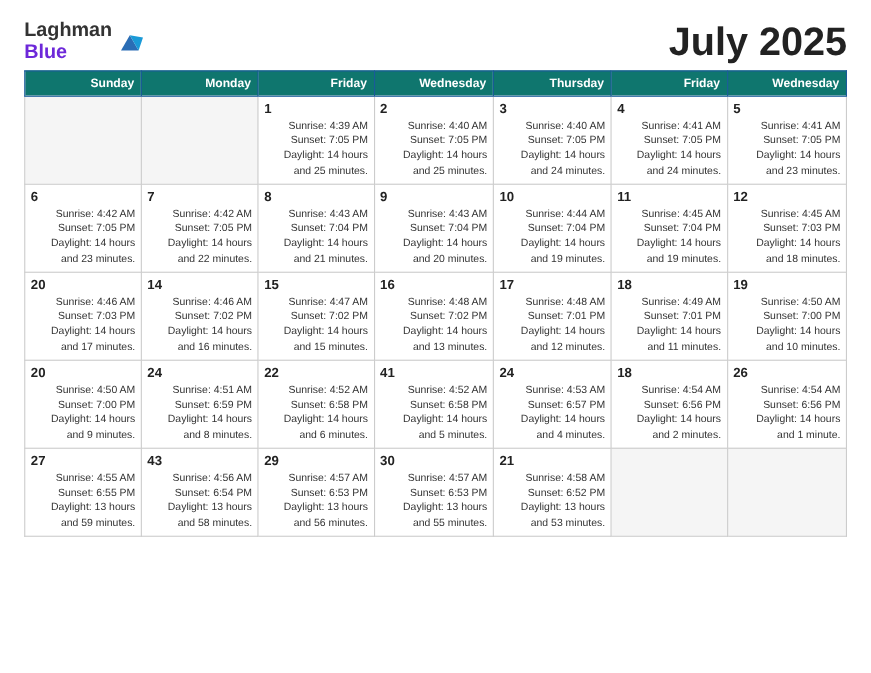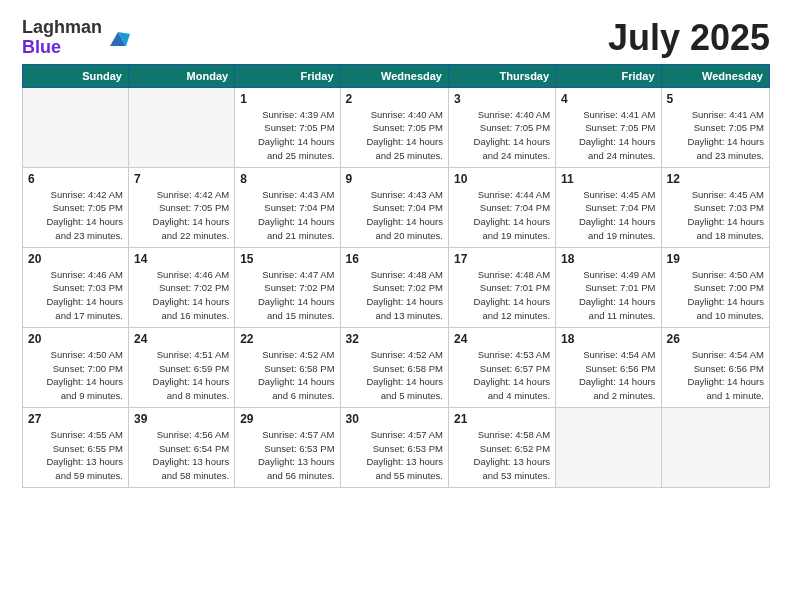--- a/index.html
+++ b/index.html
@@ -227,21 +227,21 @@
           </td>
           <td>
             <span class="day-number">24</span>
             <div class="day-detail">Sunrise: 4:51 AM<br>Sunset: 6:59 PM<br>Daylight: 14 hours<br>and 8 minutes.</div>
           </td>
           <td>
             <span class="day-number">22</span>
             <div class="day-detail">Sunrise: 4:52 AM<br>Sunset: 6:58 PM<br>Daylight: 14 hours<br>and 6 minutes.</div>
           </td>
           <td>
-            <span class="day-number">32</span>
+            <span class="day-number">41</span>
             <div class="day-detail">Sunrise: 4:52 AM<br>Sunset: 6:58 PM<br>Daylight: 14 hours<br>and 5 minutes.</div>
           </td>
           <td>
             <span class="day-number">24</span>
             <div class="day-detail">Sunrise: 4:53 AM<br>Sunset: 6:57 PM<br>Daylight: 14 hours<br>and 4 minutes.</div>
           </td>
           <td>
             <span class="day-number">18</span>
             <div class="day-detail">Sunrise: 4:54 AM<br>Sunset: 6:56 PM<br>Daylight: 14 hours<br>and 2 minutes.</div>
           </td>
@@ -249,21 +249,21 @@
             <span class="day-number">26</span>
             <div class="day-detail">Sunrise: 4:54 AM<br>Sunset: 6:56 PM<br>Daylight: 14 hours<br>and 1 minute.</div>
           </td>
         </tr>
         <tr>
           <td>
             <span class="day-number">27</span>
             <div class="day-detail">Sunrise: 4:55 AM<br>Sunset: 6:55 PM<br>Daylight: 13 hours<br>and 59 minutes.</div>
           </td>
           <td>
-            <span class="day-number">39</span>
+            <span class="day-number">43</span>
             <div class="day-detail">Sunrise: 4:56 AM<br>Sunset: 6:54 PM<br>Daylight: 13 hours<br>and 58 minutes.</div>
           </td>
           <td>
             <span class="day-number">29</span>
             <div class="day-detail">Sunrise: 4:57 AM<br>Sunset: 6:53 PM<br>Daylight: 13 hours<br>and 56 minutes.</div>
           </td>
           <td>
             <span class="day-number">30</span>
             <div class="day-detail">Sunrise: 4:57 AM<br>Sunset: 6:53 PM<br>Daylight: 13 hours<br>and 55 minutes.</div>
           </td>

